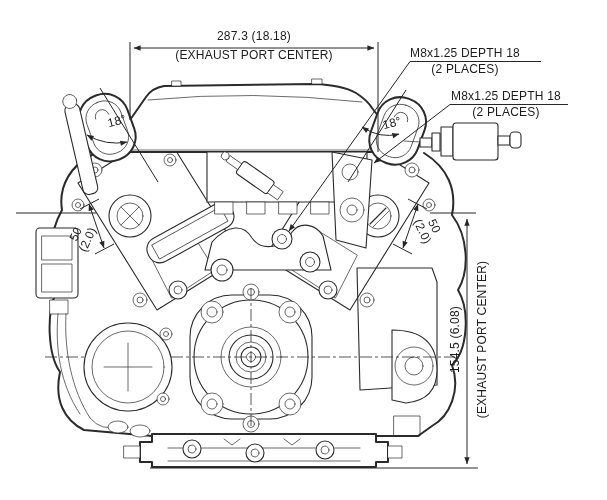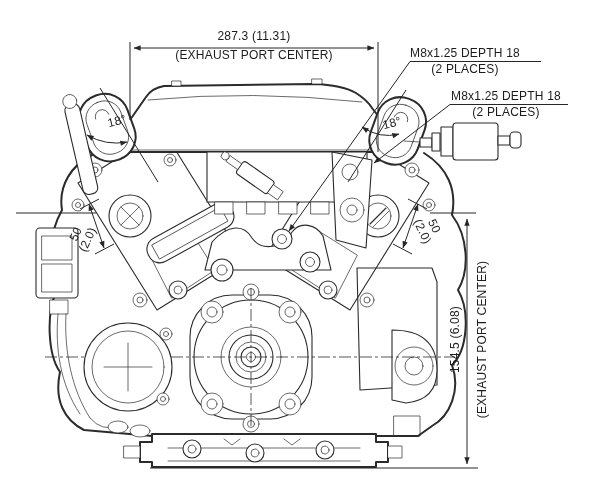--- a/index.html
+++ b/index.html
@@ -253,21 +253,21 @@
     <line x1="95" y1="254" x2="114" y2="244" class="dim thin"></line>
     <line x1="418" y1="204" x2="403" y2="248" class="dim" marker-start="url(#ah)" marker-end="url(#ah)"></line>
     <line x1="408" y1="199" x2="427" y2="209" class="dim thin"></line>
     <line x1="393" y1="244" x2="412" y2="254" class="dim thin"></line>
 
     <path d="M541,61.5 L410,61.5 L289,231" class="dim" marker-end="url(#ah)"></path>
     <path d="M568,104.5 L450,104.5 L374,163" class="dim" marker-end="url(#ah)"></path>
   </g>
 </svg>
 
-<div class="txt ctr" style="left:130px;top:30px;width:248px;">287.3 (11.31)</div>
+<div class="txt ctr" style="left:130px;top:30px;width:248px;">287.3 (18.18)</div>
 <div class="txt ctr" style="left:130px;top:49px;width:248px;">(EXHAUST PORT CENTER)</div>
 
 <div class="txt ctr" style="left:404px;top:47px;width:122px;">M8x1.25 DEPTH 18</div>
 <div class="txt ctr" style="left:404px;top:63px;width:122px;">(2 PLACES)</div>
 
 <div class="txt ctr" style="left:444px;top:90px;width:124px;">M8x1.25 DEPTH 18</div>
 <div class="txt ctr" style="left:444px;top:106px;width:124px;">(2 PLACES)</div>
 
 <div class="txt ctr rot" style="left:102px;top:115px;width:30px;transform:rotate(-14deg);">18°</div>
 <div class="txt ctr rot" style="left:377px;top:117px;width:30px;transform:rotate(-14deg);">18°</div>

